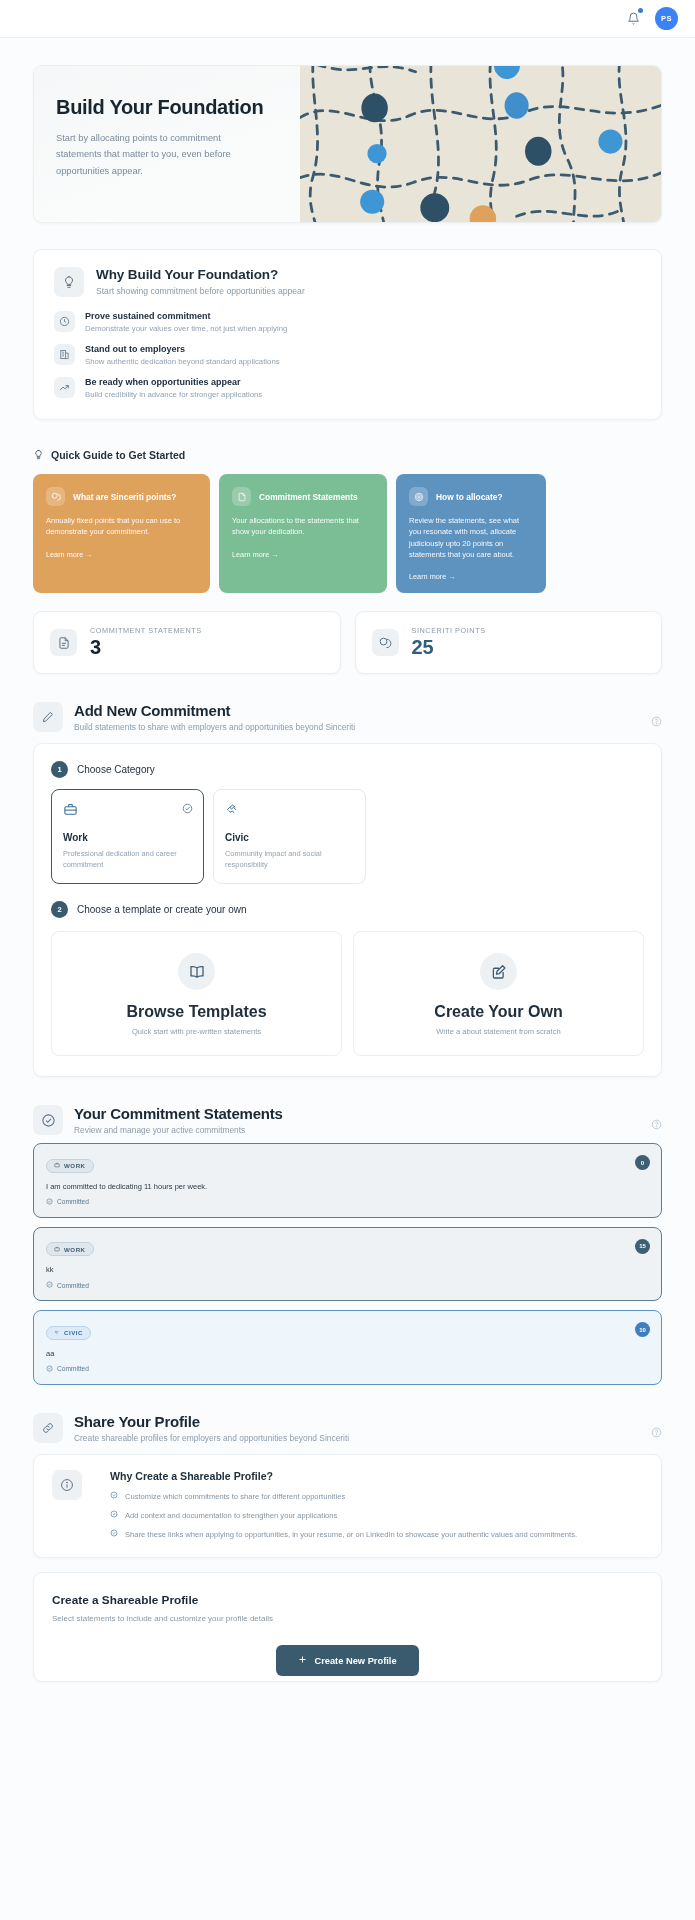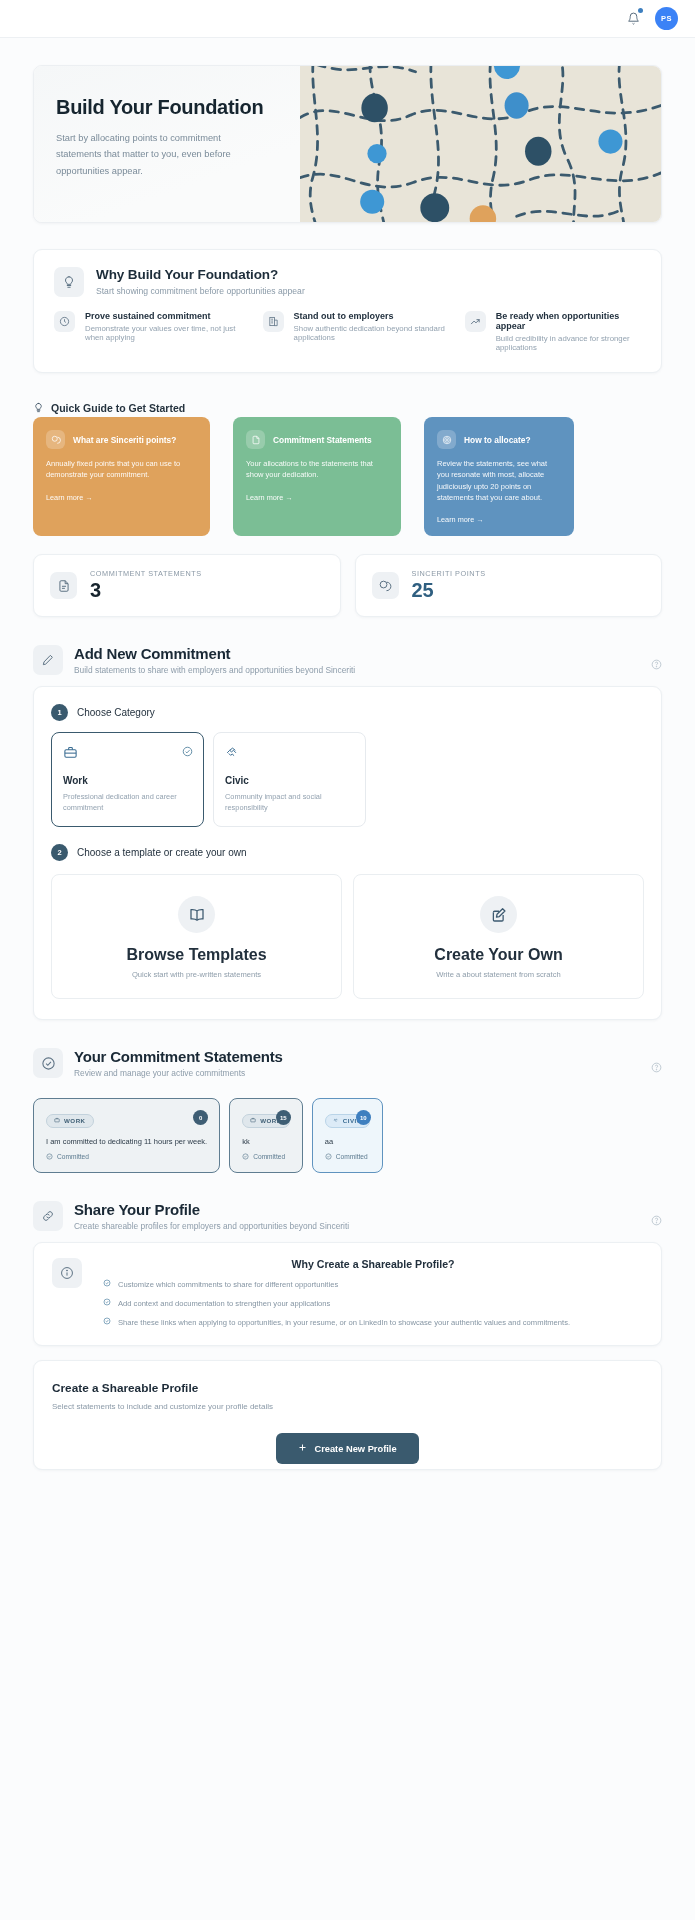--- a/index.html
+++ b/index.html
@@ -54,33 +54,33 @@
 
   .why { margin-top: 26px; padding: 17px 20px 20px 20px; }
   .why-head { display: flex; gap: 12px; align-items: flex-start; }
   .sq-icon {
     width: 30px; height: 30px; border-radius: 7px; background: #eef1f4;
     display: flex; align-items: center; justify-content: center; flex: none;
     color: #5c7183;
   }
   .why-title { font-size: 13.5px; font-weight: 600; color:#1d2d3a; letter-spacing:-.1px; }
   .why-sub { font-size: 8.6px; color: #8a9aa8; margin-top: 4px; }
-  .why-list { margin-top: 14px; display: flex; flex-direction: row; gap: 11px; }
+  .why-list { margin-top: 14px; display: flex; flex-direction: column; gap: 11px; }
   .why-item { display: flex; gap: 10px; align-items: flex-start; }
   .rnd-icon {
     width: 21px; height: 21px; border-radius: 6px; background: #eef1f4;
     display:flex; align-items:center; justify-content:center; flex:none; color:#5c7183;
   }
   .why-item-t { font-size: 9px; font-weight: 700; color:#22313f; }
   .why-item-d { font-size: 7.8px; color:#93a2b0; margin-top: 3px; }
 
   
   .qg-head { display:flex; align-items:center; gap:7px; margin-top: 26px; }
   .qg-head-t { font-size: 10.5px; font-weight: 600; color:#25333f; }
-  .qg-row { display:flex; gap: 23px; }
+  .qg-row { display:flex; gap: 9px; margin-top: 10px; }
   .qg-card { border-radius: 8px; padding: 13px 13px 12px 13px; color:#fff; position:relative; }
   .qg-card.c0 { background:#dfa25c; width: 177px; }
   .qg-card.c1 { background:#7bbe95; width: 168px; }
   .qg-card.c2 { background:#5f93bf; width: 150px; }
   .qg-top { display:flex; align-items:center; gap:8px; }
   .qg-ic { width:19px;height:19px;border-radius:6px;background:rgba(255,255,255,.22);
            display:flex;align-items:center;justify-content:center;flex:none;}
   .qg-t { font-size: 8.4px; font-weight: 700; }
   .qg-d { font-size: 7.5px; line-height:1.5; margin-top: 9px; color: rgba(255,255,255,.93); }
   .qg-l { font-size: 7.3px; margin-top: 12px; color: rgba(255,255,255,.95); }
@@ -120,21 +120,21 @@
 
   .tpl-row { display:flex; gap: 11px; margin-top: 13px; }
   .tpl { flex:1; border:1px solid #eaeef1; border-radius:8px; padding: 21px 0 19px 0;
          display:flex; flex-direction:column; align-items:center; background:#fff;}
   .tpl-ic { width:37px;height:37px;border-radius:50%;background:#eef1f4;
             display:flex;align-items:center;justify-content:center;color:#3d5a70;}
   .tpl-t { font-size: 16px; font-weight:700; margin-top: 13px; color:#22303d; }
   .tpl-d { font-size: 7.6px; color:#8e9daa; margin-top: 6px; }
 
   
-  .st-list { margin-top: 20px; display:flex; flex-direction:row; gap: 9px; }
+  .st-list { margin-top: 8px; display:flex; flex-direction:column; gap: 9px; }
   .st {
     border-radius: 8px; padding: 10px 12px 11px 12px; position: relative;
   }
   .st.gray { background:#eef2f4; border:1.2px solid #5f7d91; }
   .st.blue { background:#eef6fb; border:1.2px solid #5f93bf; }
   .chip {
     display:inline-flex; align-items:center; gap:4px; border-radius: 999px;
     padding: 2.5px 7px; font-size: 6.2px; letter-spacing:.5px; font-weight:700;
   }
   .chip.work { background:#dfe7ec; color:#3e5e74; border:1px solid #c3d2dc;}
@@ -143,21 +143,21 @@
   .st-status { font-size: 6.6px; color:#5c7b90; margin-top: 7px; display:flex; align-items:center; gap:4px;}
   .st-badge {
     position:absolute; right: 11px; top: 11px; width: 15px; height: 15px; border-radius:50%;
     color:#fff; font-size:6px; font-weight:700; display:flex;align-items:center;justify-content:center;
   }
   .st-badge.gray { background:#3e5e74; }
   .st-badge.blue { background:#3e7fbf; }
 
   
   .wcsp { margin-top: 11px; padding: 15px 18px 17px 18px; }
-  .wcsp-row { display:flex; gap: 21px; align-items:flex-start;text-align:center; }
+  .wcsp-row { display:flex; gap: 28px; align-items:flex-start; }
   .wcsp-t { font-size: 10.6px; font-weight:600; color:#22303d; }
   .wcsp-ul { margin-top: 9px; display:flex; flex-direction:column; gap: 7px; }
   .wcsp-li { display:flex; gap: 7px; align-items:flex-start; font-size: 7.6px; color:#8595a3; line-height:1.5;}
   .wcsp-li .ck { color:#5c8aa8; flex:none; margin-top:.5px; }
 
   .csp { margin-top: 14px; padding: 20px 18px 0 18px; height: 110px; }
   .csp-t { font-size: 11.8px; font-weight:700; color:#1c2a37; }
   .csp-d { font-size: 8px; color:#8b9aa8; margin-top: 7px; }
   .cta-wrap { display:flex; justify-content:center; margin-top: 22px; }
   .cta {

